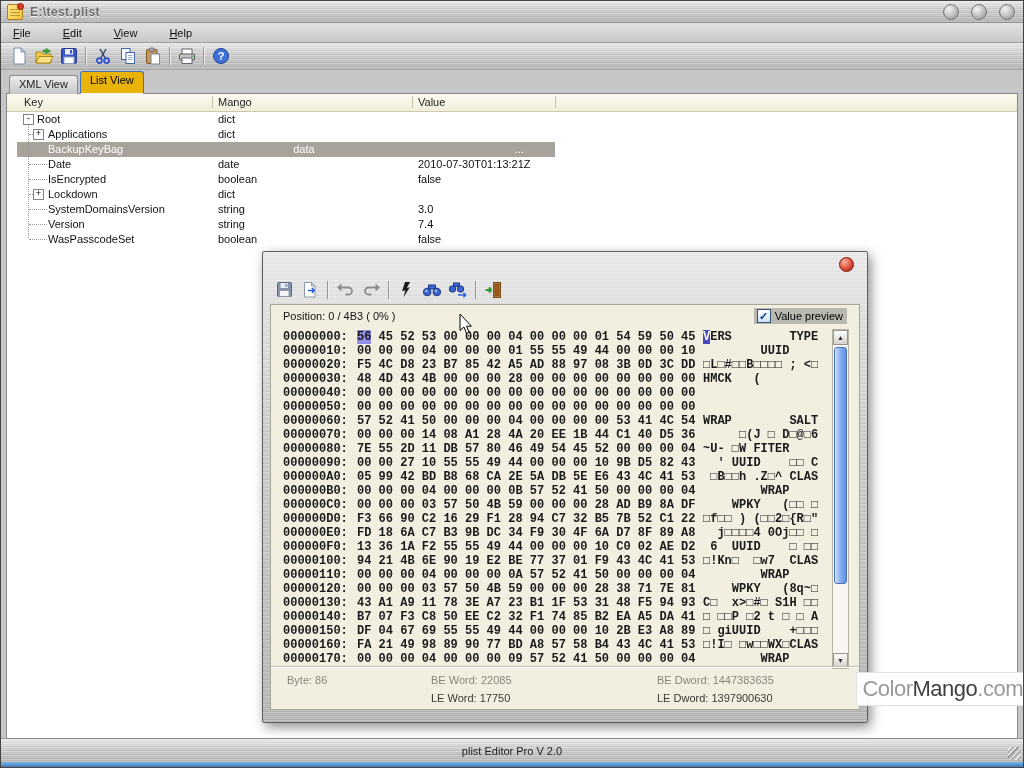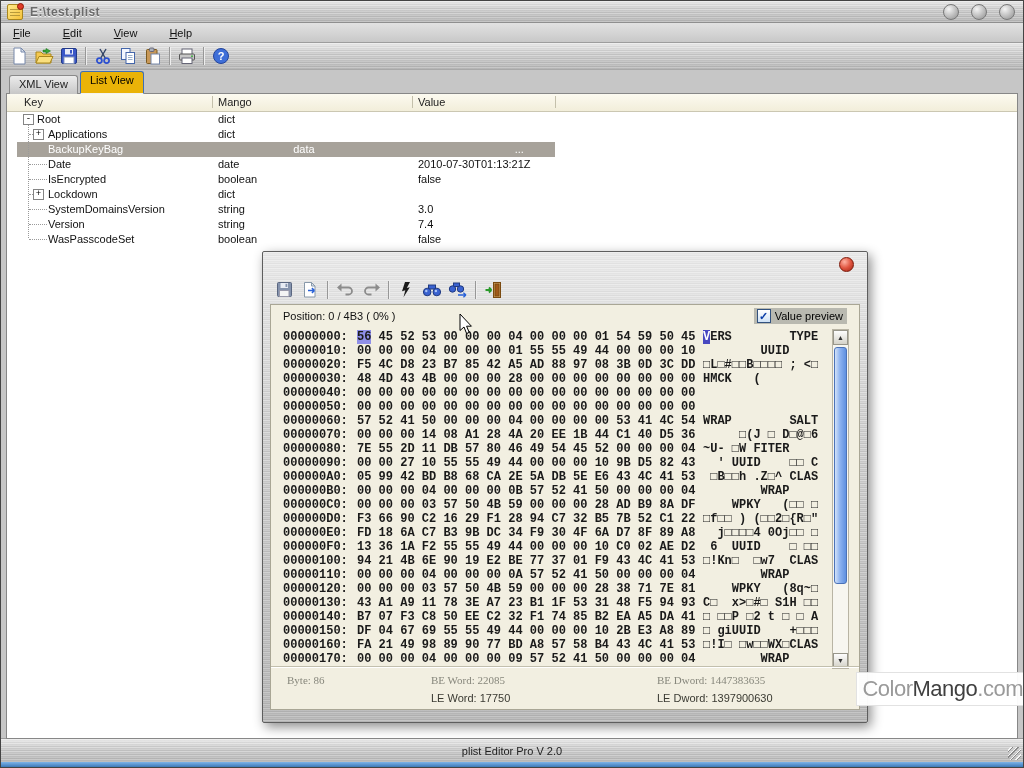--- a/index.html
+++ b/index.html
@@ -82,21 +82,21 @@
   .hlh{background:#8f8fe8;}
   .hla{background:#4848c0;color:#fff;}
   .vscroll{position:absolute;right:10px;top:24px;width:17px;height:340px;background:#f7f6f0;border:1px solid #b8b4a4;box-sizing:border-box;}
   .sbtn{position:absolute;left:0;right:0;height:15px;background:linear-gradient(#fdfdfd,#d5d3c9);border:1px solid #98968a;
     box-sizing:border-box;font-size:7px;text-align:center;line-height:13px;color:#333;}
   .sbtn.up{top:0}.sbtn.down{bottom:0}
   .sthumb{position:absolute;left:1px;right:1px;top:17px;height:237px;border-radius:3px;box-sizing:border-box;
     background:linear-gradient(90deg,#d3e2f8,#8cb2f0 45%,#5f90e0);border:1px solid #4a72b8;}
   .pstatus{position:absolute;left:0;right:0;bottom:0;height:42px;border-top:1px solid #c2bfad;box-shadow:0 1px 0 #fff inset;font-size:11px;}
   .ps{position:absolute;white-space:nowrap;}
-  .ps.dim{color:#87877c;font-family:Liberation Serif, serif;}.ps.drk{color:#3a3a32;}
+  .ps.dim{color:#87877c;}.ps.drk{color:#3a3a32;}
   .ps1{top:7px}.ps2{top:25px}
   .psc1{left:16px}.psc2{left:160px}.psc3{left:386px}
   
   .cursor{position:absolute;left:458px;top:313px;z-index:40;}
   .watermark{position:absolute;left:855px;top:671px;width:166px;height:32px;z-index:50;background:rgba(255,255,255,.96);
     border:1px solid #e2e2e2;display:flex;align-items:center;justify-content:flex-end;
     font-size:22px;color:#9a9a9a;letter-spacing:-.5px;}
   .watermark .orange{color:#404040;}
 </style>
 </head>

